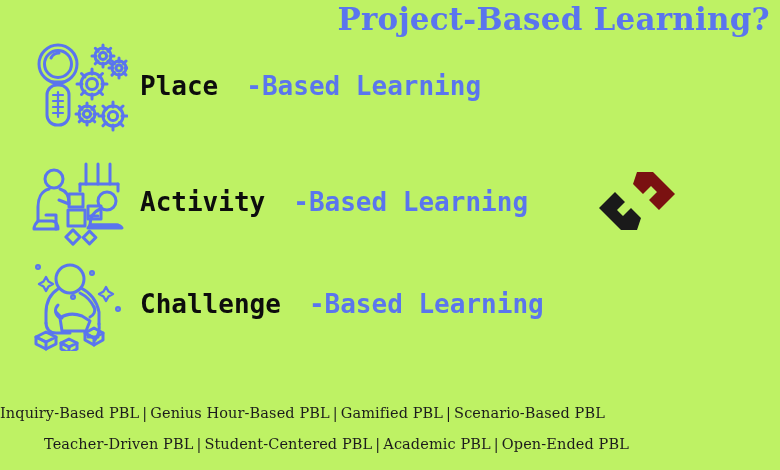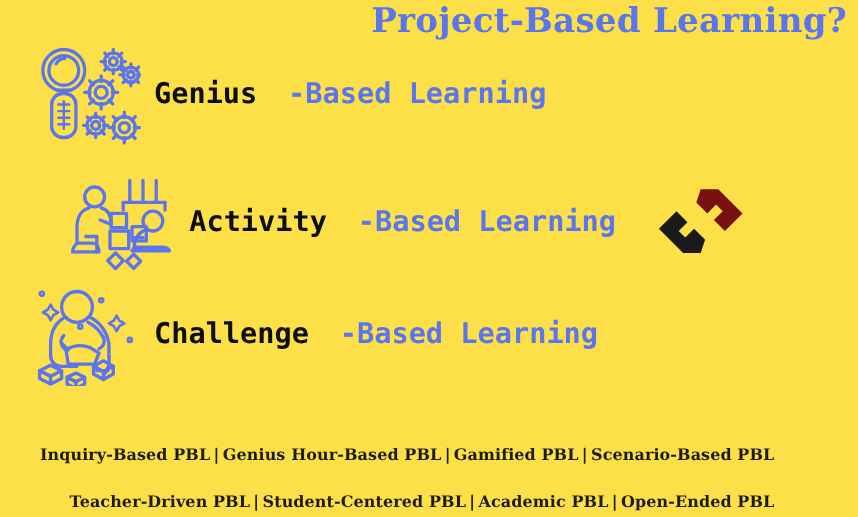--- a/index.html
+++ b/index.html
@@ -12,21 +12,21 @@
     overflow: hidden;
     background: #fbb85a;
     font-family: "DejaVu Serif", serif;
     position: relative;
   }
   #slide {
     position: absolute;
     left: 0; top: 0;
     width: 780px;
     height: 470px;
-    background: #fde047;
+    background: #bef264;
     overflow: hidden;
   }
 
   
   #title {
     position: absolute;
     right: 10px;
     top: -2px;
     font-family: "DejaVu Serif", serif;
     font-weight: bold;
@@ -40,21 +40,21 @@
   
   .row {
     position: absolute;
     left: 0;
     width: 560px;
     height: 100px;
     display: flex;
     align-items: center;
   }
   #row-place    { top: 36px; }
-  #row-activity { top: 152px; padding-left: 32px; }
+  #row-activity { top: 152px; }
   #row-challenge{ top: 254px; }
 
   .icon-box {
     width: 120px;
     min-width: 120px;
     height: 96px;
     margin-left: 18px;
     display: flex;
     align-items: center;
     justify-content: center;
@@ -80,30 +80,29 @@
     width: 80px;
     height: 62px;
   }
   #logo svg { display: block; }
 
   
   .footer-line {
     position: absolute;
     left: 0;
     width: 704px;
-    text-align: right;
+    text-align: left;
     font-family: "DejaVu Serif", serif;
     font-size: 14.5px;
     color: #1c1c1c;
     white-space: nowrap;
     letter-spacing: 0.1px;
-    font-weight: bold;
   }
   #footer-1 { top: 405px; }
-  #footer-2 { top: 448px; }
+  #footer-2 { top: 436px; padding-left: 44px; }
   .sep { padding: 0 3px; }
 </style>
 </head>
 <body>
 
 <div id="slide">
 
   <div id="title">Project-Based Learning?</div>
 
   <div class="row" id="row-place">
@@ -155,21 +154,21 @@
         <g>
           <circle cx="85" cy="76" r="10"></circle>
           <circle cx="85" cy="76" r="4.6"></circle>
           <path d="M85 62 v5 M85 85 v5 M71 76 h5 M94 76 h5
                    M75 66 l3.3 3.3 M91.5 82.5 l3.3 3.3
                    M95 66 l-3.3 3.3 M78.3 82.5 l-3.3 3.3"></path>
         </g>
       </svg>
     </div>
     <div class="row-label">
-      <span class="lbl-dark">Genius</span><span class="lbl-blue">-Based Learning</span>
+      <span class="lbl-dark">Place</span><span class="lbl-blue">-Based Learning</span>
     </div>
   </div>
 
   <div class="row" id="row-activity">
     <div class="icon-box">
       <svg width="100" height="88" viewBox="0 0 100 88" fill="none" stroke="#5a75ee" stroke-width="3" stroke-linecap="round" stroke-linejoin="round">
 
         <path d="M52 26 h38"></path>
         <path d="M58 6 v20 M70 6 v20 M82 6 v20"></path>
         <path d="M52 26 v7 M90 26 v7"></path>

